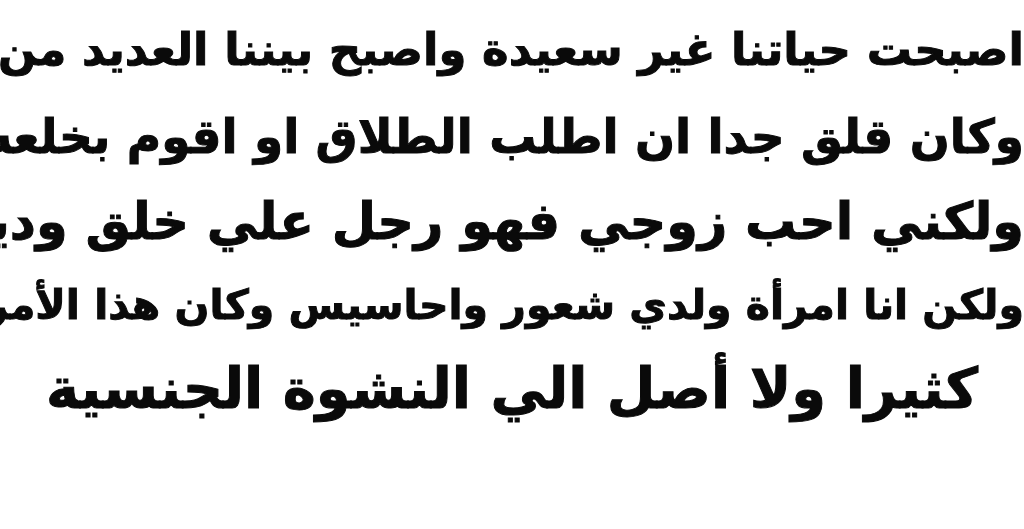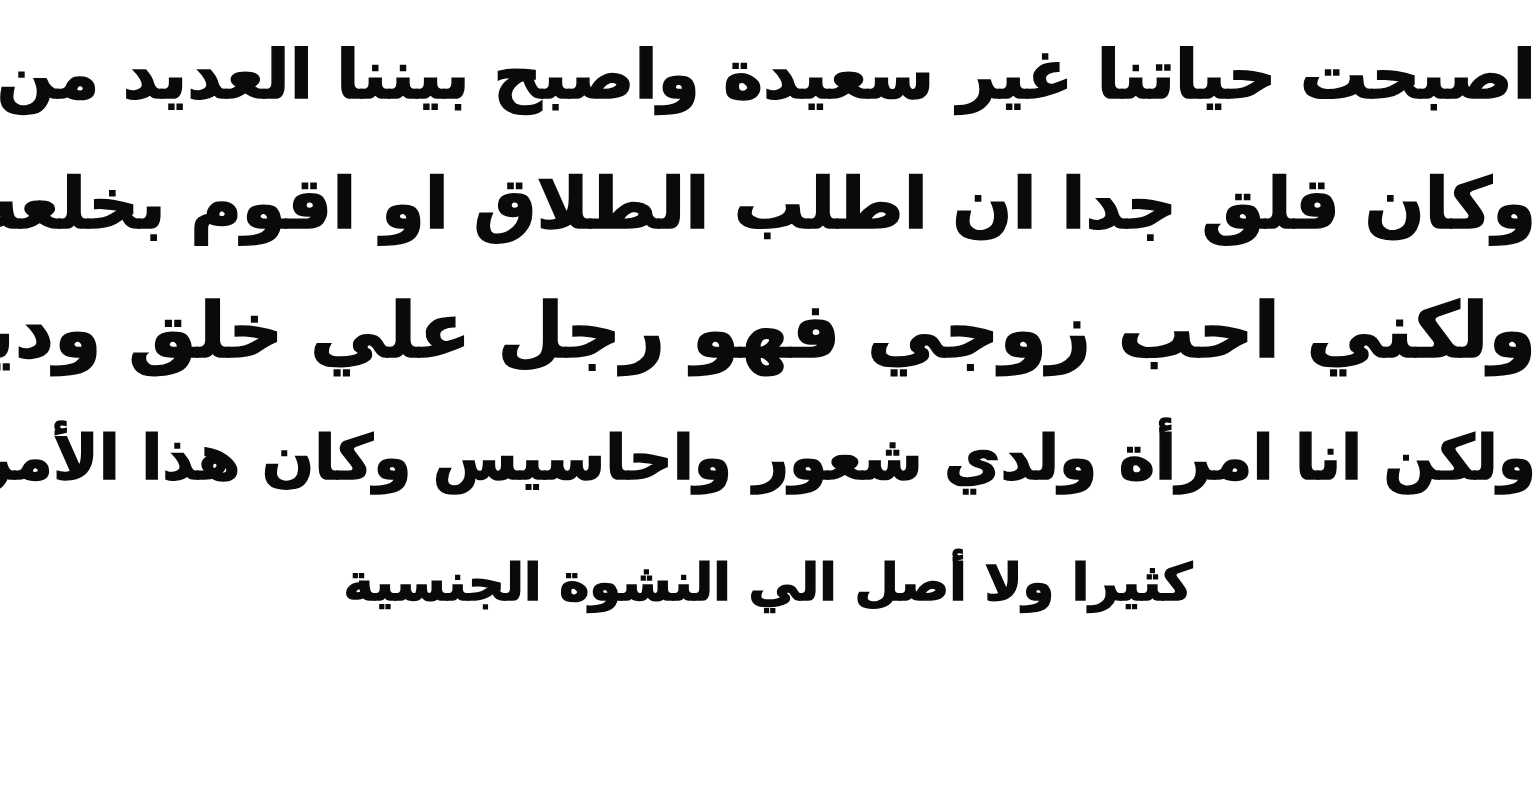--- a/index.html
+++ b/index.html
@@ -33,21 +33,21 @@
     text-align: center;
     color: #0a0a0a;
     
     -webkit-text-stroke: 1px #0a0a0a;
     letter-spacing: 0px;
   }
   .l1 { font-size: 45px; line-height: 88px; height: 88px; }
   .l2 { font-size: 47px; line-height: 85px; height: 85px; }
   .l3 { font-size: 51px; line-height: 85px; height: 85px; }
   .l4 { font-size: 41px; line-height: 83px; height: 83px; }
-  .l5 { font-size: 34px; line-height: 84px; height: 84px; }
+  .l5 { font-size: 56px; line-height: 84px; height: 84px; }
 </style>
 </head>
 <body>
 
 <div class="canvas">
   <div class="text-block">
     <div class="line l1">اصبحت حياتنا غير سعيدة واصبح بيننا العديد من الحواجز</div>
     <div class="line l2">وكان قلق جدا ان اطلب الطلاق او اقوم بخلعه</div>
     <div class="line l3">ولكني احب زوجي فهو رجل علي خلق ودين</div>
     <div class="line l4">ولكن انا امرأة ولدي شعور واحاسيس وكان هذا الأمر يؤلمني</div>

